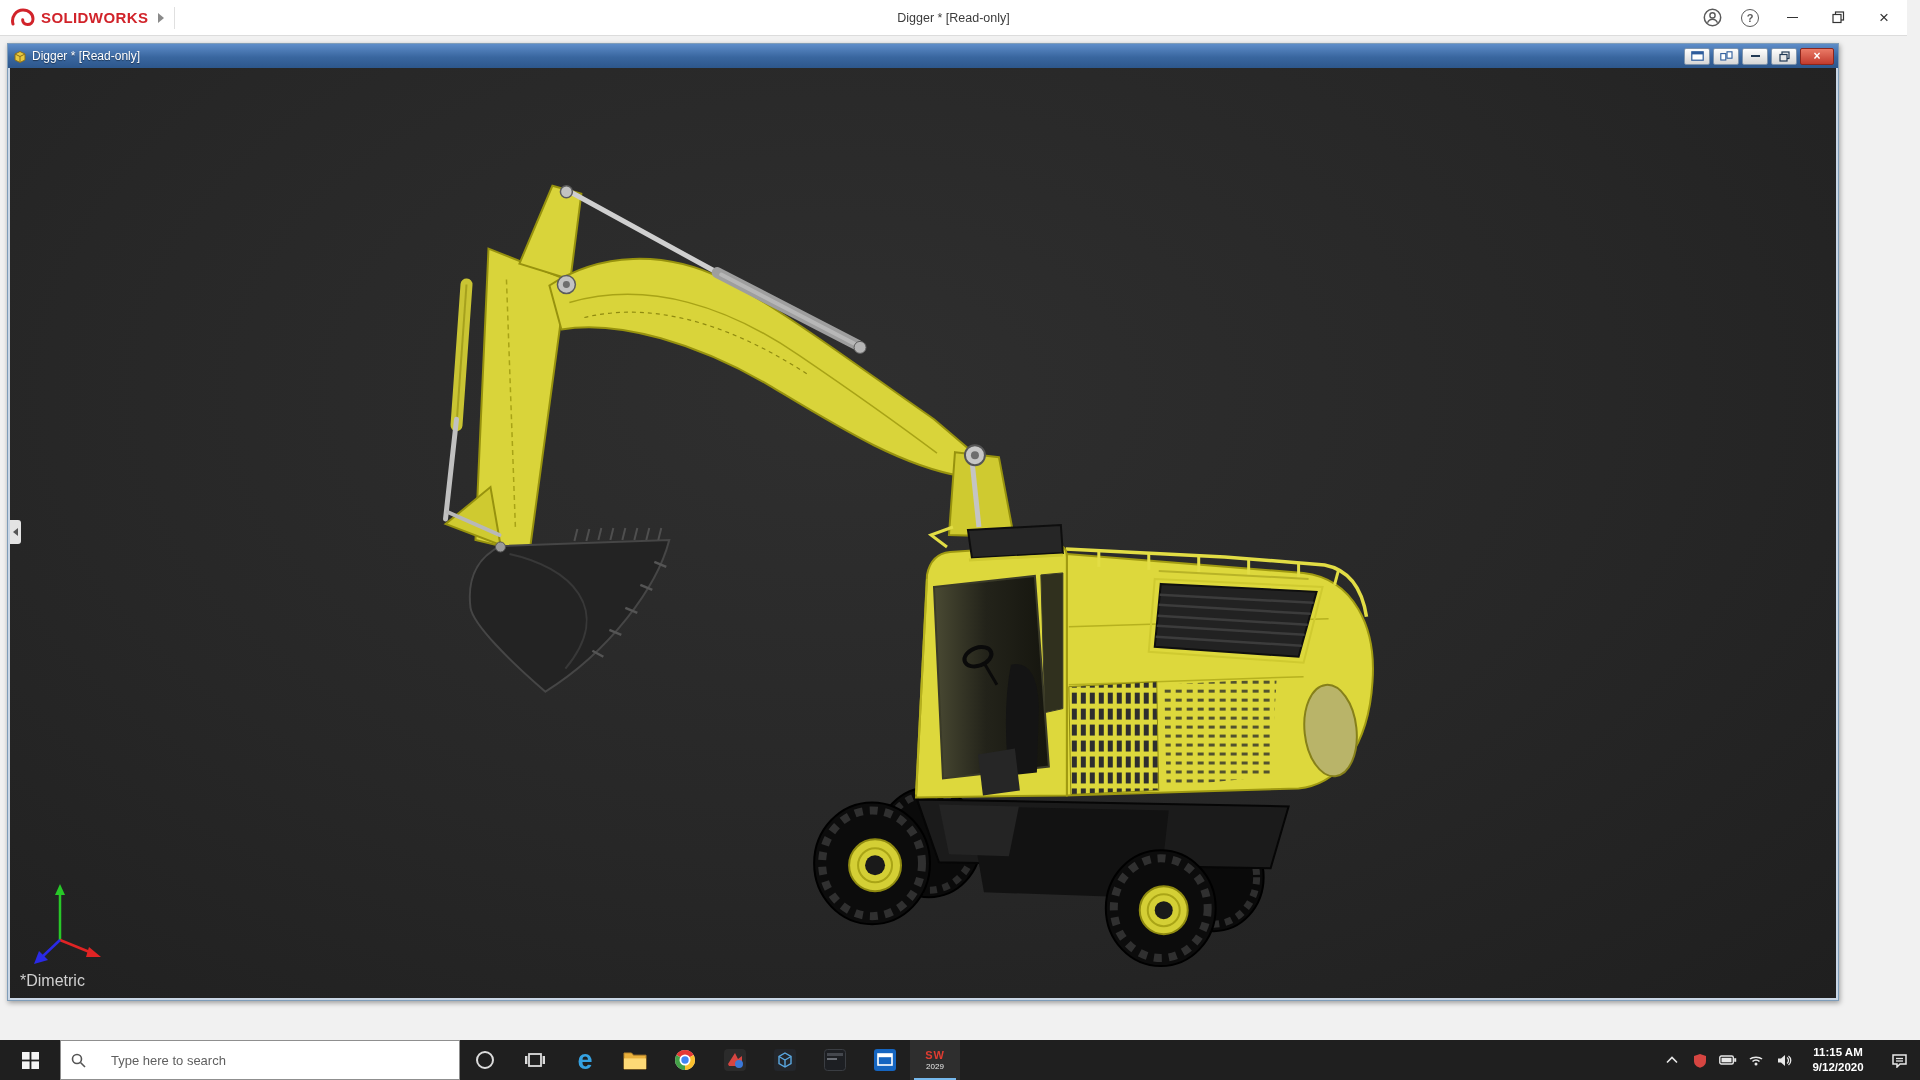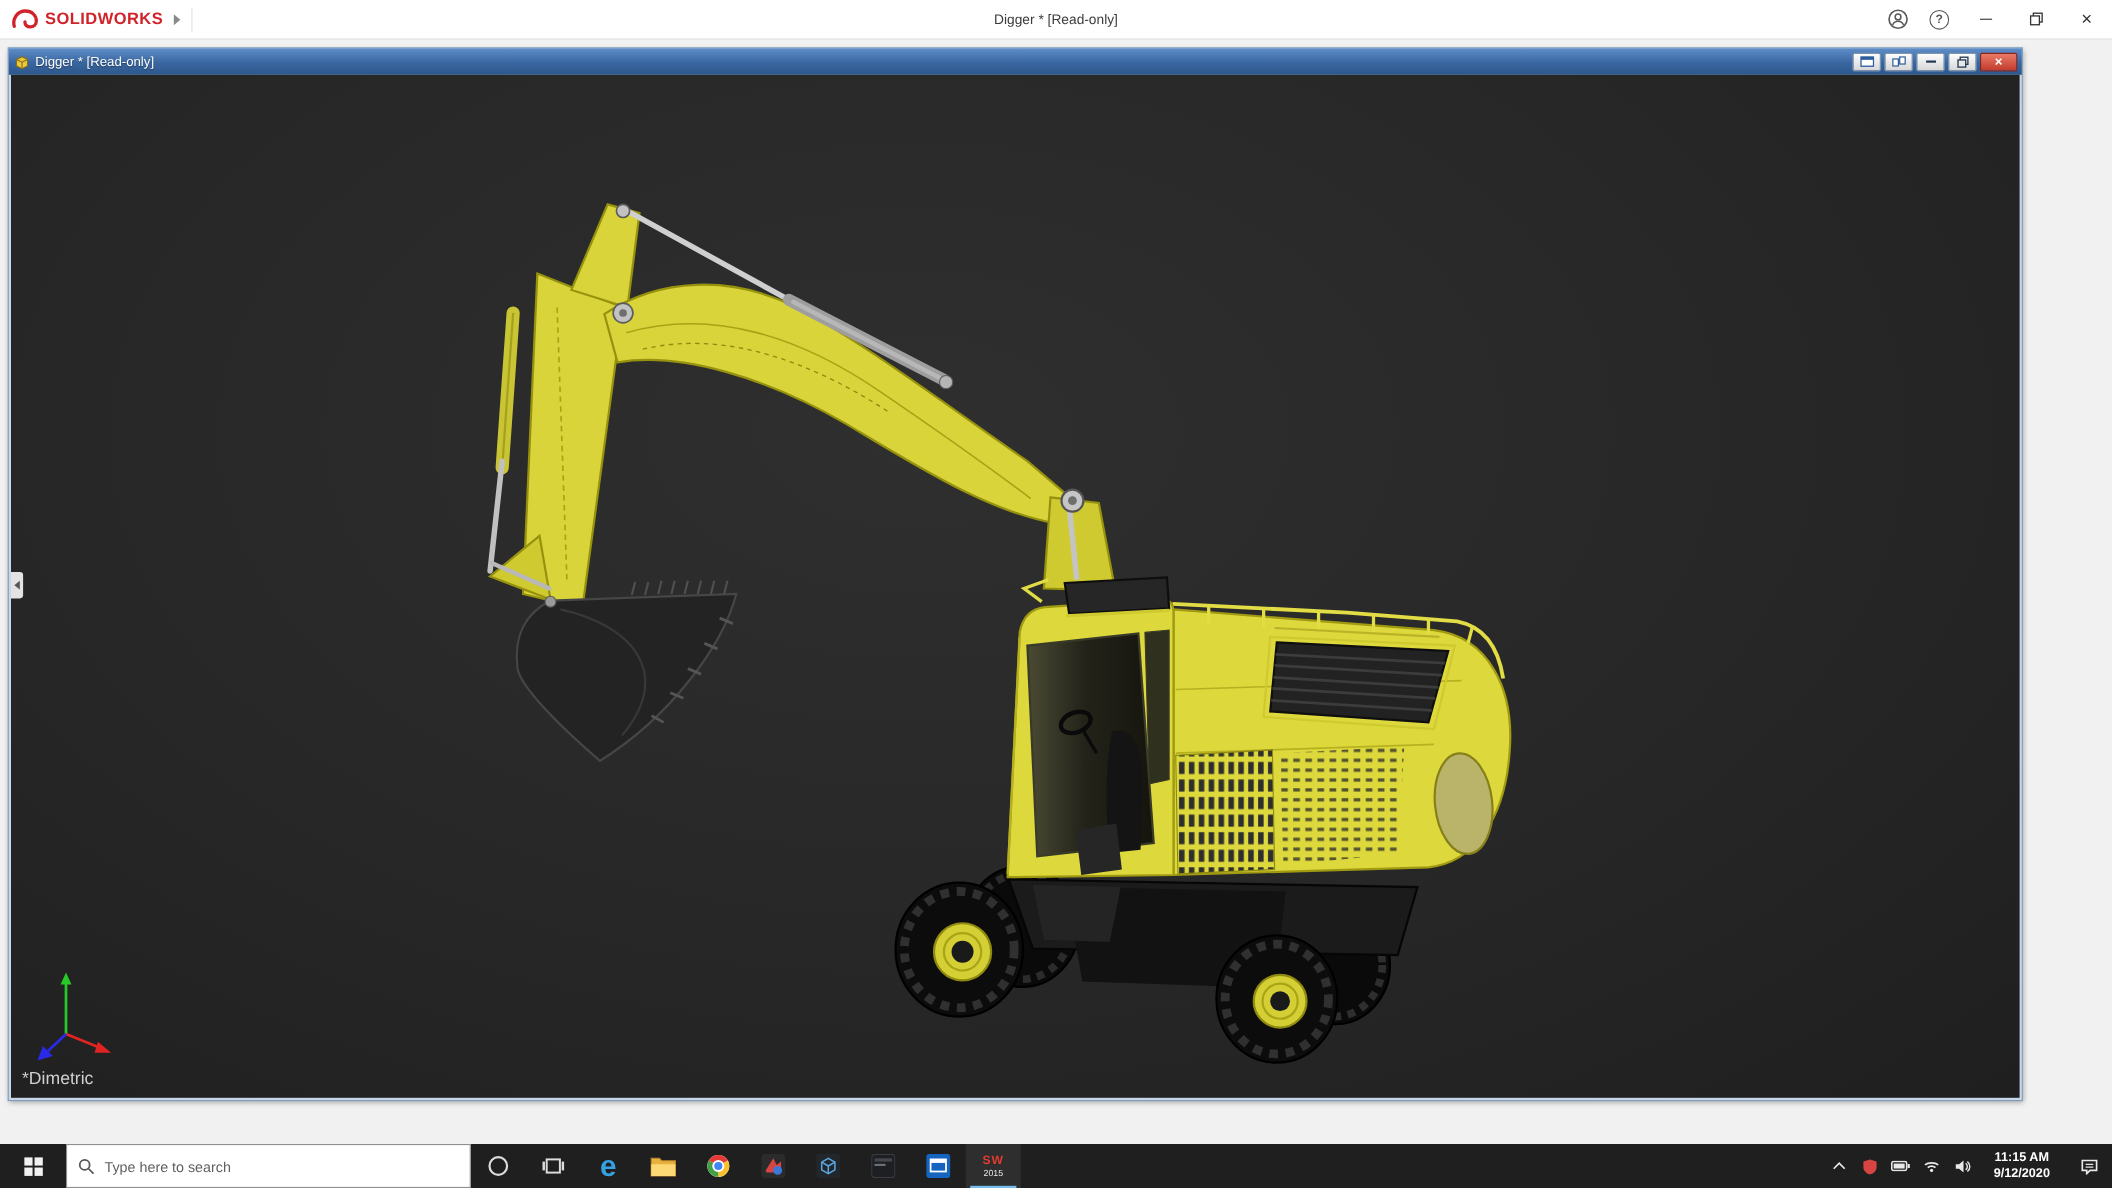--- a/index.html
+++ b/index.html
@@ -1,21 +1,21 @@
 <!DOCTYPE html>
 <html><head>
 <meta charset="utf-8">
 <style>
   * { margin:0; padding:0; box-sizing:border-box; }
   html,body { background:#000; }
   body { font-family:"Liberation Sans", sans-serif; }
   .screen { position:relative; width:1920px; height:1080px; background:#f1f1f1; overflow:hidden; }
 
   
-  .app-titlebar { position:absolute; top:0; left:0; right:0; height:36px; background:#ffffff;
+  .app-titlebar { position:absolute; top:0; left:0; right:13px; height:36px; background:#ffffff;
                   border-bottom:1px solid #dcdcdc; display:flex; align-items:center; z-index:5; }
   .logo-area { display:flex; align-items:center; height:100%; padding:0 8px 0 10px; }
   .brand { color:#d1232a; font-weight:bold; font-size:15px; letter-spacing:.4px; margin-left:5px; }
   .flyout-arrow { width:0; height:0; border-left:6px solid #8a8a8a; border-top:5px solid transparent;
                   border-bottom:5px solid transparent; margin-left:10px; }
   .logo-sep { width:1px; height:22px; background:#e0e0e0; margin-left:10px; }
   .app-title { position:absolute; left:50%; transform:translateX(-50%); font-size:12.5px; color:#3c3c3c; }
   .caption-area { margin-left:auto; display:flex; align-items:center; height:100%; }
   .cap-round { width:38px; height:100%; display:flex; align-items:center; justify-content:center; }
   .circle-glyph { width:18px; height:18px; border:1.5px solid #5a5a5a; border-radius:50%;
@@ -47,22 +47,22 @@
   .panel-tab { position:absolute; left:0; top:452px; width:11px; height:24px; background:#e3e3e3;
                border-radius:0 3px 3px 0; display:flex; align-items:center; justify-content:center; }
   .panel-tab .tri { width:0; height:0; border-right:5px solid #555; border-top:4px solid transparent;
                     border-bottom:4px solid transparent; }
 
   
   .taskbar { position:absolute; left:0; bottom:0; width:100%; height:40px; background:#1f1f1f;
              display:flex; align-items:stretch; z-index:10; }
   .tb-btn { width:50px; display:flex; align-items:center; justify-content:center; position:relative; }
   .tb-btn.start { width:60px; }
-  .search-box { width:368px; background:#ffffff; border:1px solid #8f8f8f; display:flex;
-                align-items:center; padding:0 10px; gap:9px; }
+  .search-box { width:400px; background:#ffffff; border:1px solid #8f8f8f; display:flex;
+                align-items:center; padding:0 10px; gap:25px; }
   .search-box input { flex:1; border:none; outline:none; font-size:13px; color:#333; background:transparent;
                       font-family:"Liberation Sans", sans-serif; }
   .search-box input::placeholder { color:#5f5f5f; opacity:1; }
   .edge-glyph { color:#35a2e2; font-size:27px; font-weight:bold; line-height:38px; }
   .sw-tile { display:flex; flex-direction:column; align-items:center; line-height:1; }
   .sw-tile .l1 { color:#e03c31; font-weight:bold; font-size:11px; letter-spacing:1px; }
   .sw-tile .l2 { color:#e8e8e8; font-size:8px; margin-top:2px; }
   .tb-btn.active { background:rgba(255,255,255,.07); }
   .tb-btn.active::after { content:""; position:absolute; left:4px; right:4px; bottom:0; height:2px; background:#76b9ed; }
   .tray { margin-left:auto; display:flex; align-items:stretch;font-weight:bold; }
@@ -380,21 +380,21 @@
     <div class="tb-btn">
       <svg width="22" height="22" viewBox="0 0 22 22">
         <rect width="22" height="22" rx="3" fill="#1565c0"></rect>
         <rect x="4" y="5" width="14" height="11" fill="none" stroke="#fff" stroke-width="1.6"></rect>
         <rect x="4" y="5" width="14" height="3.2" fill="#fff"></rect>
       </svg>
     </div>
     <div class="tb-btn active">
       <div class="sw-tile">
         <span class="l1">SW</span>
-        <span class="l2">2015</span>
+        <span class="l2">2029</span>
       </div>
     </div>
 
     <div class="tray">
       <div class="tray-item">
         <svg width="12" height="8" viewBox="0 0 12 8">
           <path d="M1,6.5 L6,1.5 L11,6.5" stroke="#e8e8e8" stroke-width="1.6" fill="none"></path>
         </svg>
       </div>
       <div class="tray-item">

